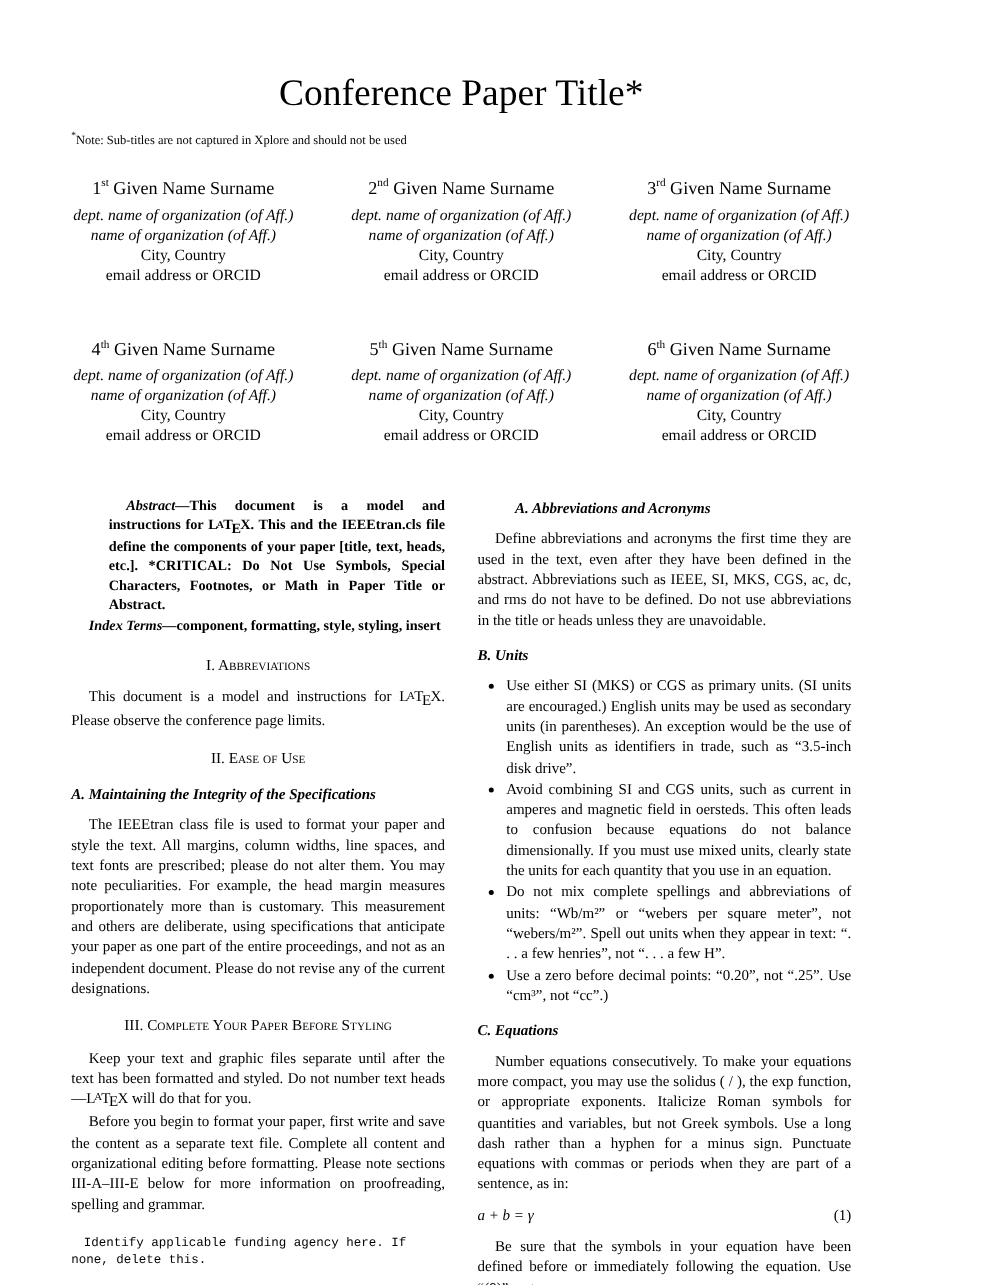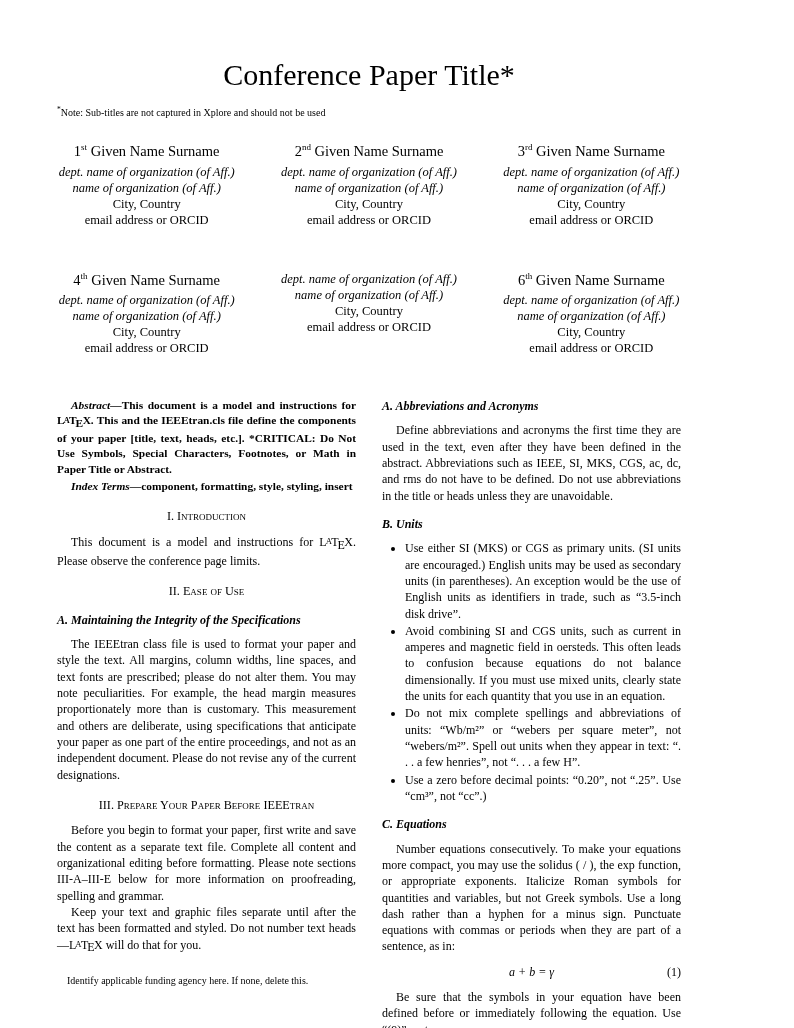--- a/index.html
+++ b/index.html
@@ -17,38 +17,38 @@
   .title-note sup { font-size: 7.5px; line-height: 0; }
 
   .authors { margin-top: 24px; display: grid; grid-template-columns: 1fr 1fr 1fr; row-gap: 25px; column-gap: 6px; gap: 43px; }
   .author { text-align: center; font-size: 12.5px; line-height: 1.28; }
   .author-name { font-size: 14.5px; margin-bottom: 3px; }
   .author-name sup { font-size: 9px; line-height: 0; }
   .it { font-style: italic; }
 
   .body-cols { margin-top: 42px; display: flex; column-gap: 26px; }
   .col { width: 327px; font-size: 12px; line-height: 1.36; text-align: justify; }
-  .col > :first-child { margin-top: 0; }
+  .col > :first-child { margin-top: 0; margin-left: 30px; }
 
   p.para { text-indent: 14px; }
   .abstract, .index-terms { font-weight: bold; font-size: 11.4px; line-height: 1.34; text-indent: 14px; }
   .abstract .lbl, .index-terms .lbl { font-style: italic; }
   .index-terms { margin-top: 2px; }
 
   h2.sec { text-align: center; font-weight: 400; font-size: 12.2px; font-variant: small-caps; margin: 14px 0 9px 0; }
   h3.subsec { font-weight: 700; font-style: italic; font-size: 12px; text-align: left; margin: 12px 0 8px 0; }
 
   ul.units { list-style: disc; padding-left: 23px; margin: 3px 0 3px 0; }
   ul.units li { margin-bottom: 1px; }
 
-  .equation { position: relative; margin: 9px 0 9px 0; text-align: center; }
+  .equation { position: relative; margin: 9px 0 9px 0; }
   .eq-body { font-style: italic; }
   .eq-no { position: absolute; right: 0; top: 0; }
 
-  .footnote { font-size: 10px; line-height: 1.3; margin-top: 18px; text-indent: 10px; text-align: left; }
+  .footnote { font-size: 10px; line-height: 1.3; margin-top: 18px; text-indent: 10px; text-align: left; font-family: Liberation Mono, monospace; }
 
   
   .tex-a { font-size: 0.72em; vertical-align: 0.22em; margin-left: -0.12em; margin-right: -0.07em; }
   .tex-e { vertical-align: -0.22em; margin-left: -0.09em; margin-right: -0.05em; }
   sup { line-height: 0; }
 </style>
 </head>
 <body>
 
 <div class="page">
@@ -84,20 +84,21 @@
 
     <div class="author">
       <div class="author-name"><span>4</span><sup>th</sup><span> Given Name Surname</span></div>
       <div class="it">dept. name of organization (of Aff.)</div>
       <div class="it">name of organization (of Aff.)</div>
       <div>City, Country</div>
       <div>email address or ORCID</div>
     </div>
 
     <div class="author">
+      <div class="author-name"><span>5</span><sup>th</sup><span> Given Name Surname</span></div>
       <div class="it">dept. name of organization (of Aff.)</div>
       <div class="it">name of organization (of Aff.)</div>
       <div>City, Country</div>
       <div>email address or ORCID</div>
     </div>
 
     <div class="author">
       <div class="author-name"><span>6</span><sup>th</sup><span> Given Name Surname</span></div>
       <div class="it">dept. name of organization (of Aff.)</div>
       <div class="it">name of organization (of Aff.)</div>
@@ -106,30 +107,30 @@
     </div>
 
   </div>
 
   <div class="body-cols">
 
     <div class="col">
       <p class="abstract"><span class="lbl">Abstract—</span><span>This document is a model and instructions for L<span class="tex-a">A</span>T<span class="tex-e">E</span>X. This and the IEEEtran.cls file define the components of your paper [title, text, heads, etc.]. *CRITICAL: Do Not Use Symbols, Special Characters, Footnotes, or Math in Paper Title or Abstract.</span></p>
       <p class="index-terms"><span class="lbl">Index Terms—</span><span>component, formatting, style, styling, insert</span></p>
 
-      <h2 class="sec">I. Introduction</h2>
+      <h2 class="sec">I. Abbreviations</h2>
       <p class="para">This document is a model and instructions for L<span class="tex-a">A</span>T<span class="tex-e">E</span>X. Please observe the conference page limits.</p>
 
       <h2 class="sec">II. Ease of Use</h2>
       <h3 class="subsec">A. Maintaining the Integrity of the Specifications</h3>
       <p class="para">The IEEEtran class file is used to format your paper and style the text. All margins, column widths, line spaces, and text fonts are prescribed; please do not alter them. You may note peculiarities. For example, the head margin measures proportionately more than is customary. This measurement and others are deliberate, using specifications that anticipate your paper as one part of the entire proceedings, and not as an independent document. Please do not revise any of the current designations.</p>
 
-      <h2 class="sec">III. Prepare Your Paper Before IEEEtran</h2>
+      <h2 class="sec">III. Complete Your Paper Before Styling</h2>
+      <p class="para">Keep your text and graphic files separate until after the text has been formatted and styled. Do not number text heads—L<span class="tex-a">A</span>T<span class="tex-e">E</span>X will do that for you.</p>
       <p class="para">Before you begin to format your paper, first write and save the content as a separate text file. Complete all content and organizational editing before formatting. Please note sections III-A–III-E below for more information on proofreading, spelling and grammar.</p>
-      <p class="para">Keep your text and graphic files separate until after the text has been formatted and styled. Do not number text heads—L<span class="tex-a">A</span>T<span class="tex-e">E</span>X will do that for you.</p>
 
       <p class="footnote">Identify applicable funding agency here. If none, delete this.</p>
     </div>
 
     <div class="col">
       <h3 class="subsec">A. Abbreviations and Acronyms</h3>
       <p class="para">Define abbreviations and acronyms the first time they are used in the text, even after they have been defined in the abstract. Abbreviations such as IEEE, SI, MKS, CGS, ac, dc, and rms do not have to be defined. Do not use abbreviations in the title or heads unless they are unavoidable.</p>
 
       <h3 class="subsec">B. Units</h3>
       <ul class="units">

